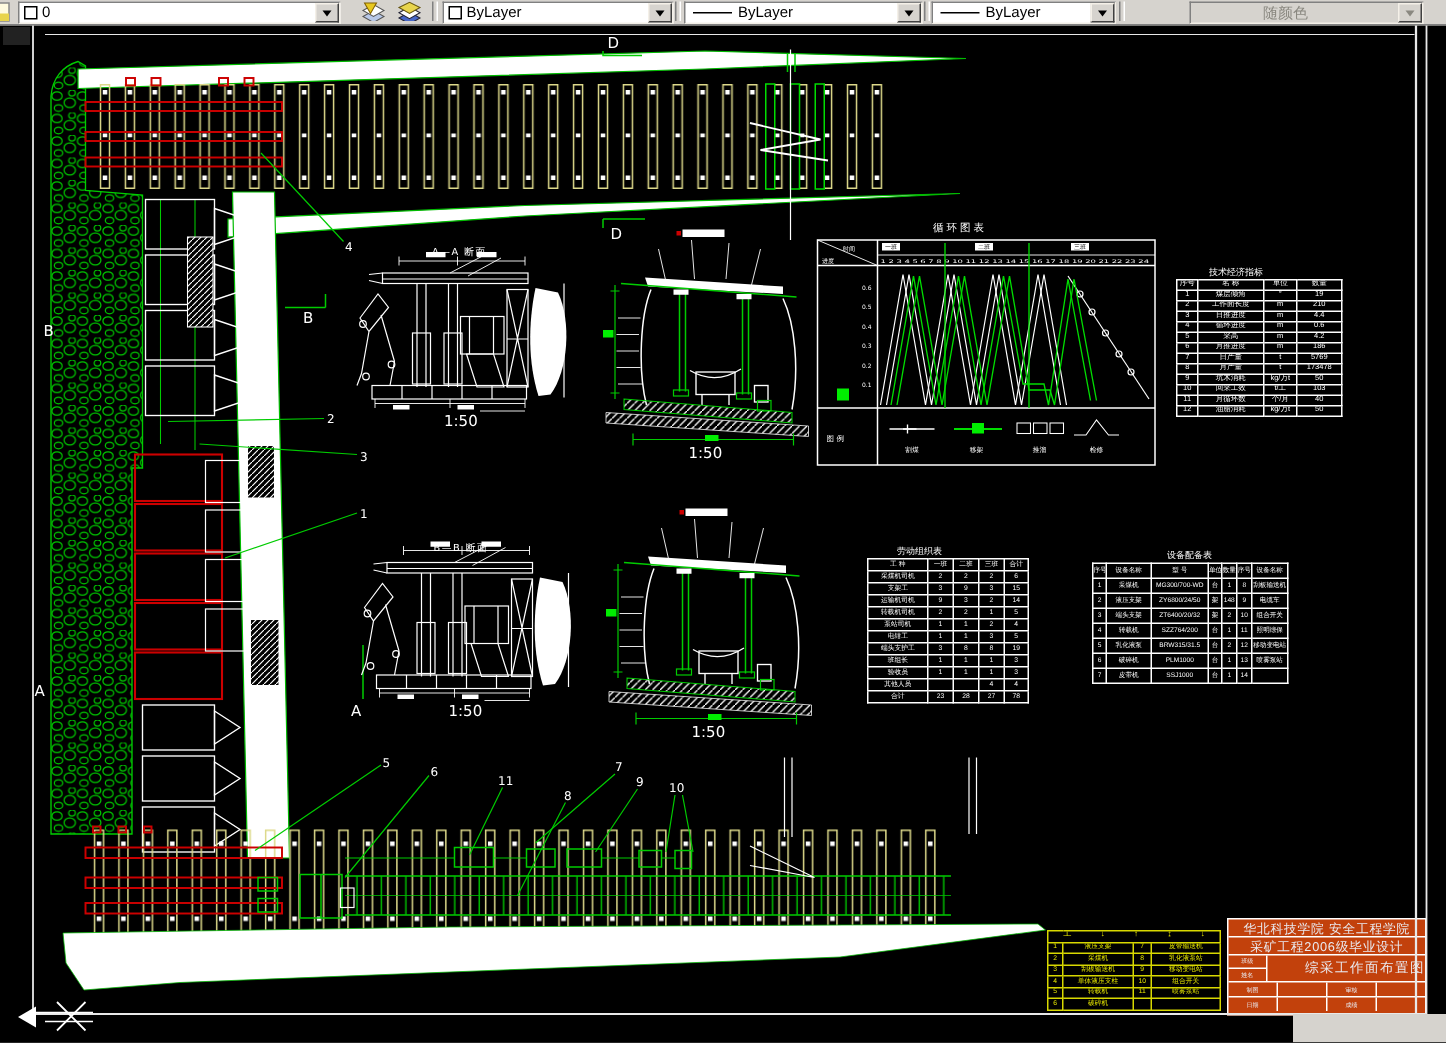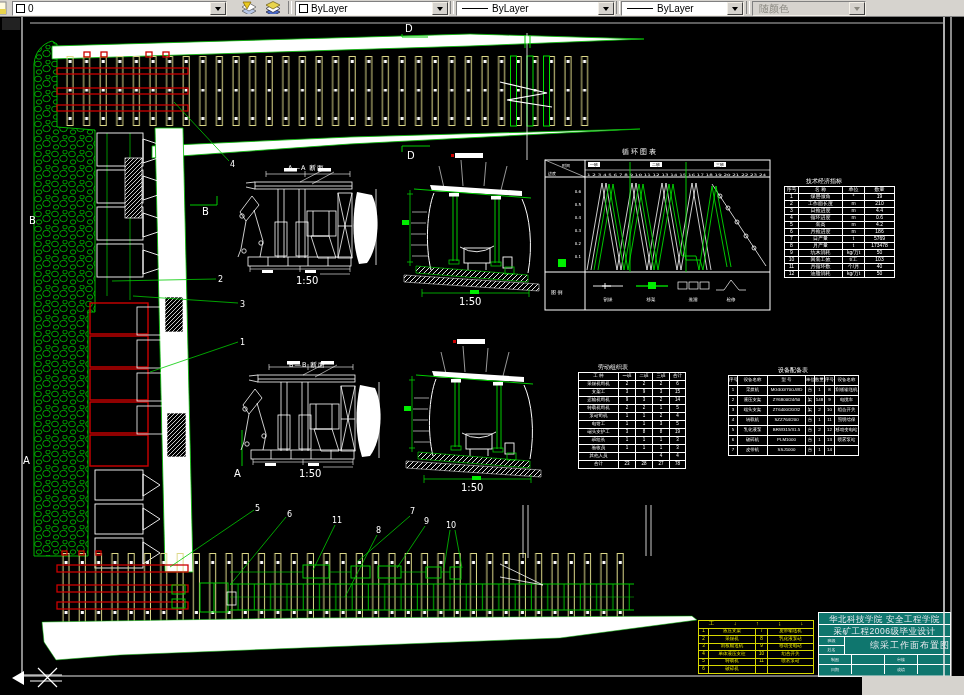--- a/index.html
+++ b/index.html
@@ -21,21 +21,21 @@
   #tech-table{left:784px;top:186px;width:110px;font-size:5px;}
   #tech-table td,#tech-table th{height:6px;}
   #labor-table{left:578px;top:372px;width:107px;font-size:4.5px;}
   #labor-table td,#labor-table th{height:7px;}
   #equip-table{left:728px;top:375px;width:130px;font-size:4.4px;}
   #equip-table td,#equip-table th{height:9px;}
   #legend-table{left:698px;top:620px;width:115px;font-size:4.5px;color:#e8e800;}
   #legend-table td,#legend-table th{border-color:#d8d800;height:6.5px;}
   #legend-table th div{display:flex;justify-content:space-around;font-size:5.5px;}
   
-  #title-block{position:absolute;left:818px;top:612px;width:131px;height:63px;border:1px solid #fff;background:#0f766e;color:#e9e9ef;}
+  #title-block{position:absolute;left:818px;top:612px;width:131px;height:63px;border:1px solid #fff;background:#c2410c;color:#e9e9ef;}
   .tb-line{height:11px;border-bottom:1px solid #fff;font-size:8.5px;text-align:center;letter-spacing:.5px;line-height:12px;overflow:hidden;}
   .tb-mid{display:flex;height:17px;border-bottom:1px solid #fff;}
   .tb-left{width:25px;border-right:1px solid #fff;font-size:4px;}
   .tb-left div{height:8px;line-height:8px;text-align:center;}
   .tb-left div:first-child{border-bottom:1px solid #fff;}
   .tb-title{flex:1;font-size:9px;letter-spacing:1px;text-align:right;line-height:17px;overflow:hidden;}
   .tb-row{display:flex;height:9px;border-bottom:1px solid #fff;font-size:4px;}
   .tb-row div{width:33px;border-right:1px solid #fff;line-height:9px;text-align:center;overflow:hidden;}
   .tb-row div:last-child{border-right:none;}
   
@@ -413,21 +413,21 @@
     </div>
     <div class="sep" style="left:616px;"></div>
     <div class="combo" style="left:621px;width:121px;">
       <span class="ltline"></span>
       <span>ByLayer</span>
       <span class="arrowbtn">
           <span class="tri"></span>
         </span>
     </div>
     <div class="sep" style="left:746px;"></div>
-    <div class="combo disabled" style="left:752px;width:112px;">
+    <div class="combo disabled" style="left:793px;width:112px;padding-left:42px;">
       <span style="margin-left:6px">随颜色</span>
       <span class="arrowbtn">
           <span class="tri"></span>
         </span>
     </div>
   </div>
 
   <span class="blobtxt" style="left:588px;top:162px;">一班</span>
   <span class="blobtxt" style="left:650px;top:162px;">二班</span>
   <span class="blobtxt" style="left:714px;top:162px;">三班</span>

